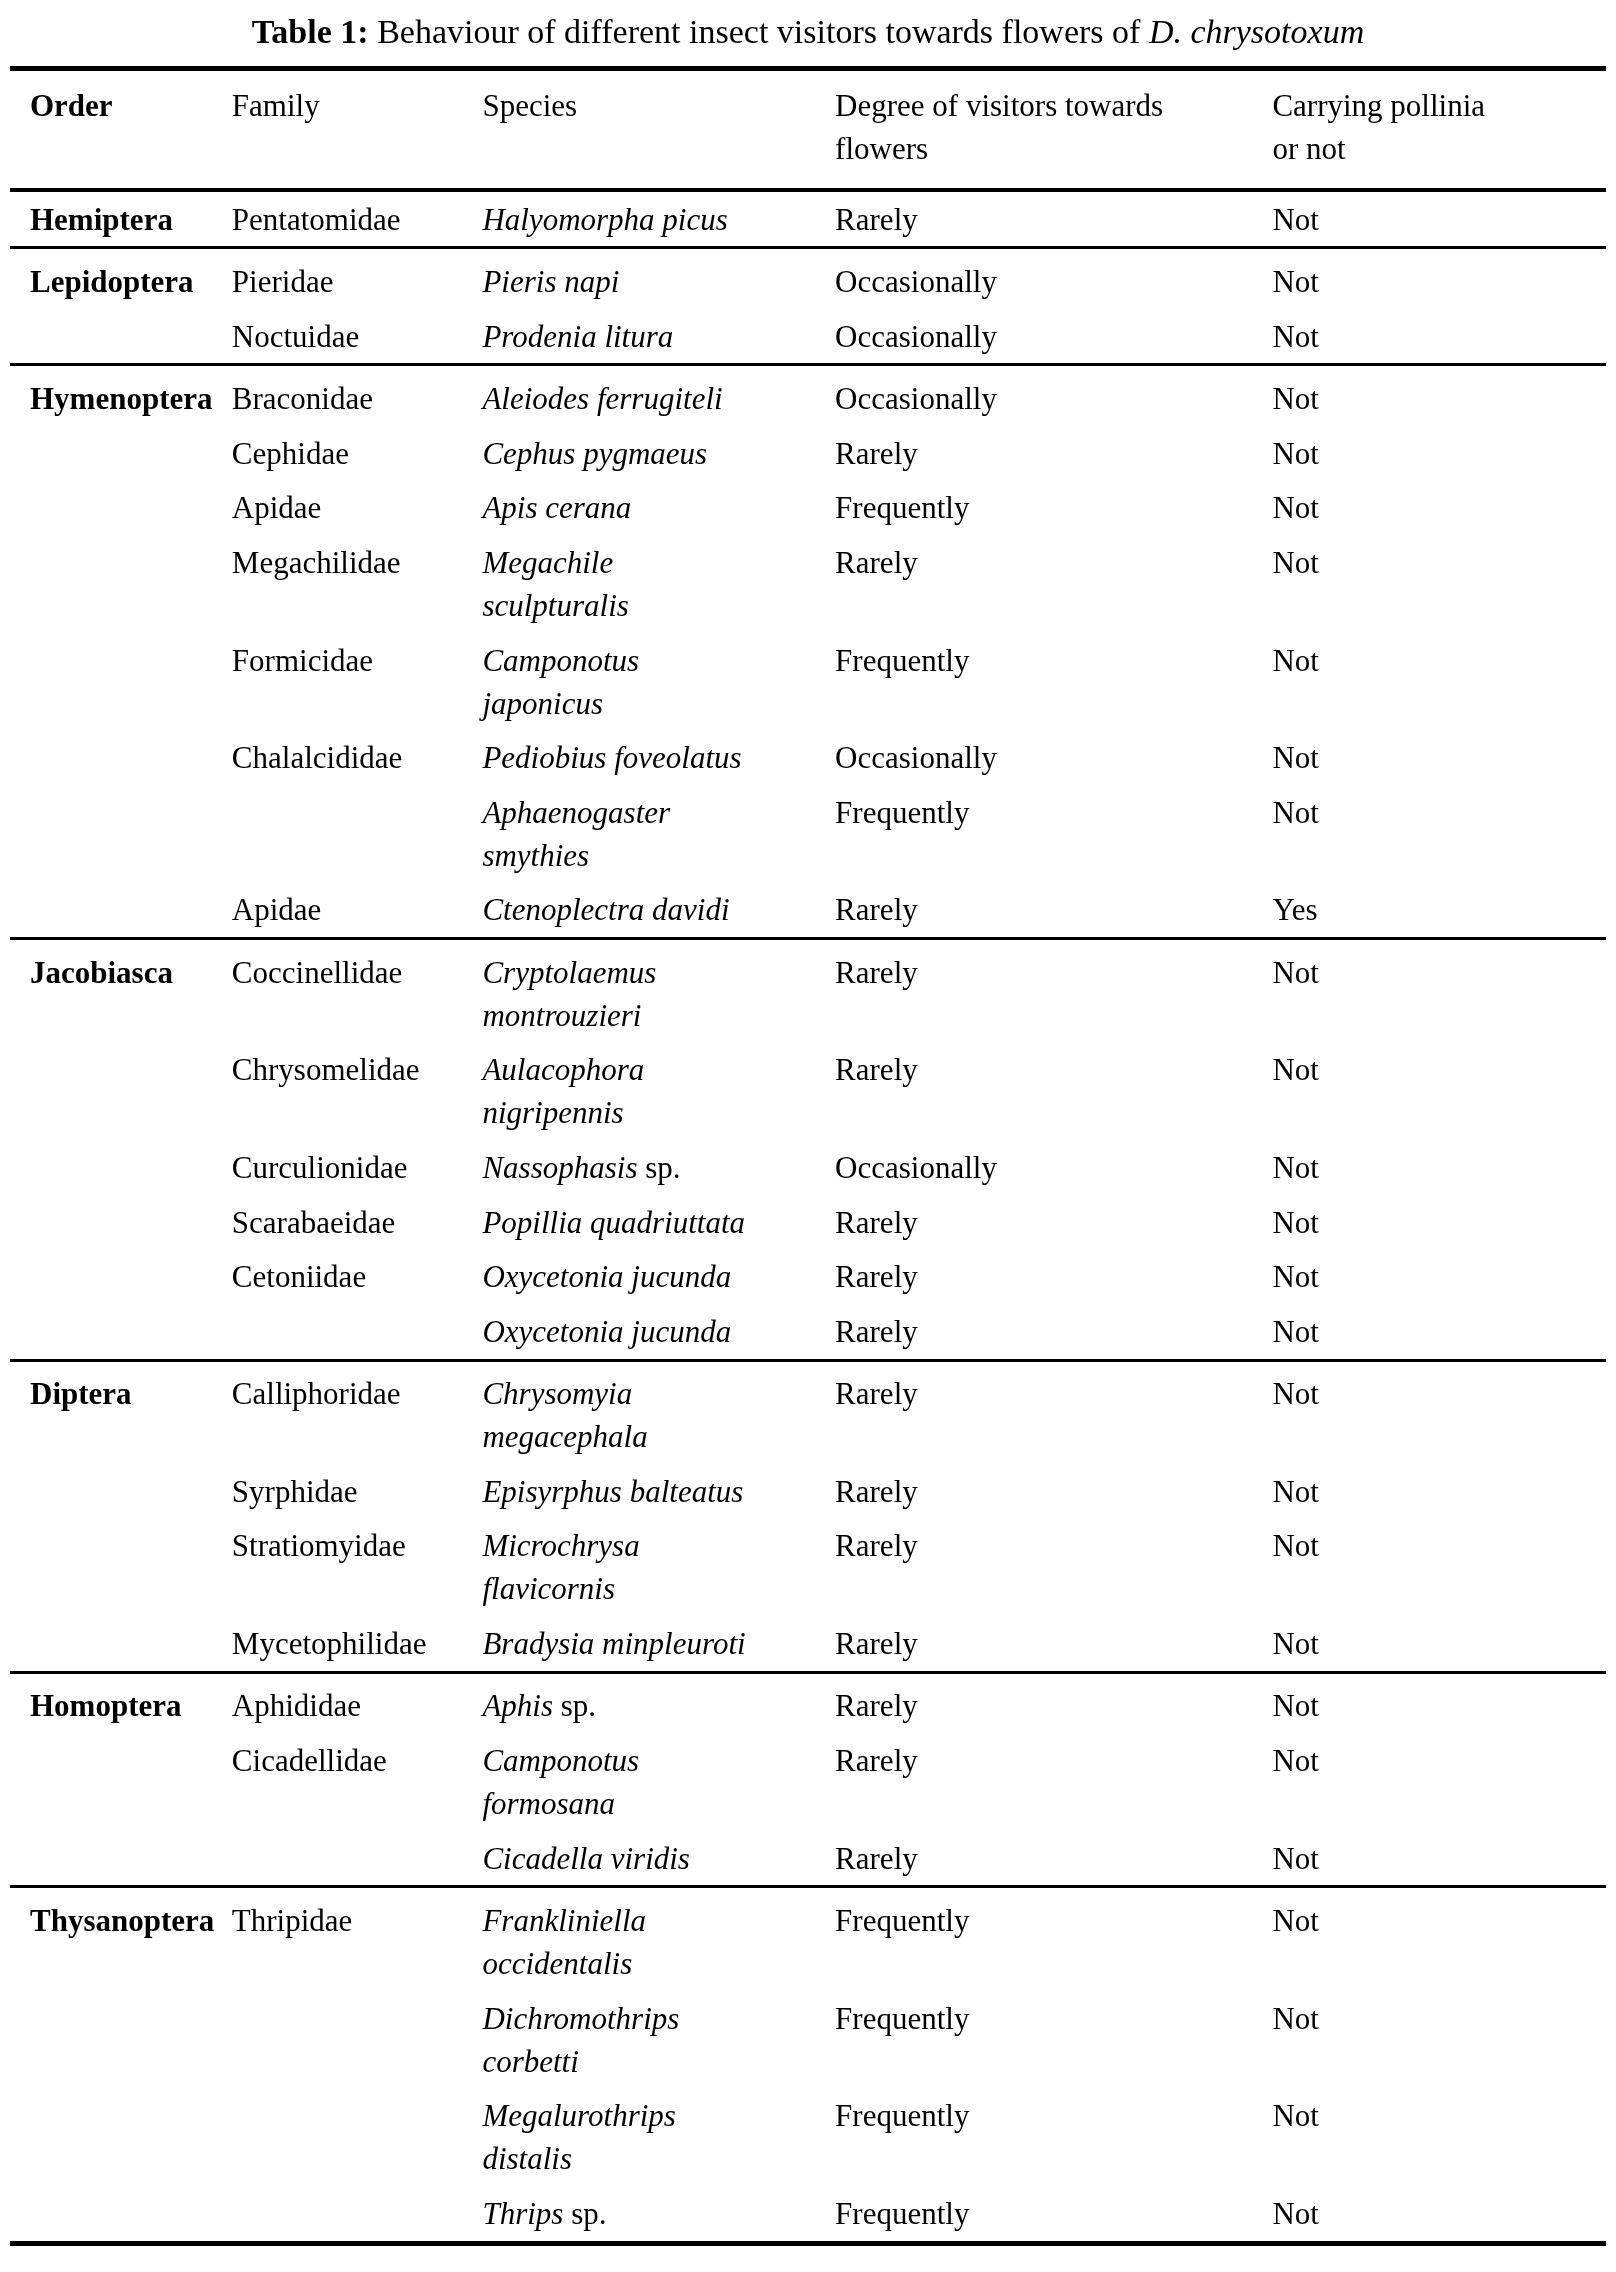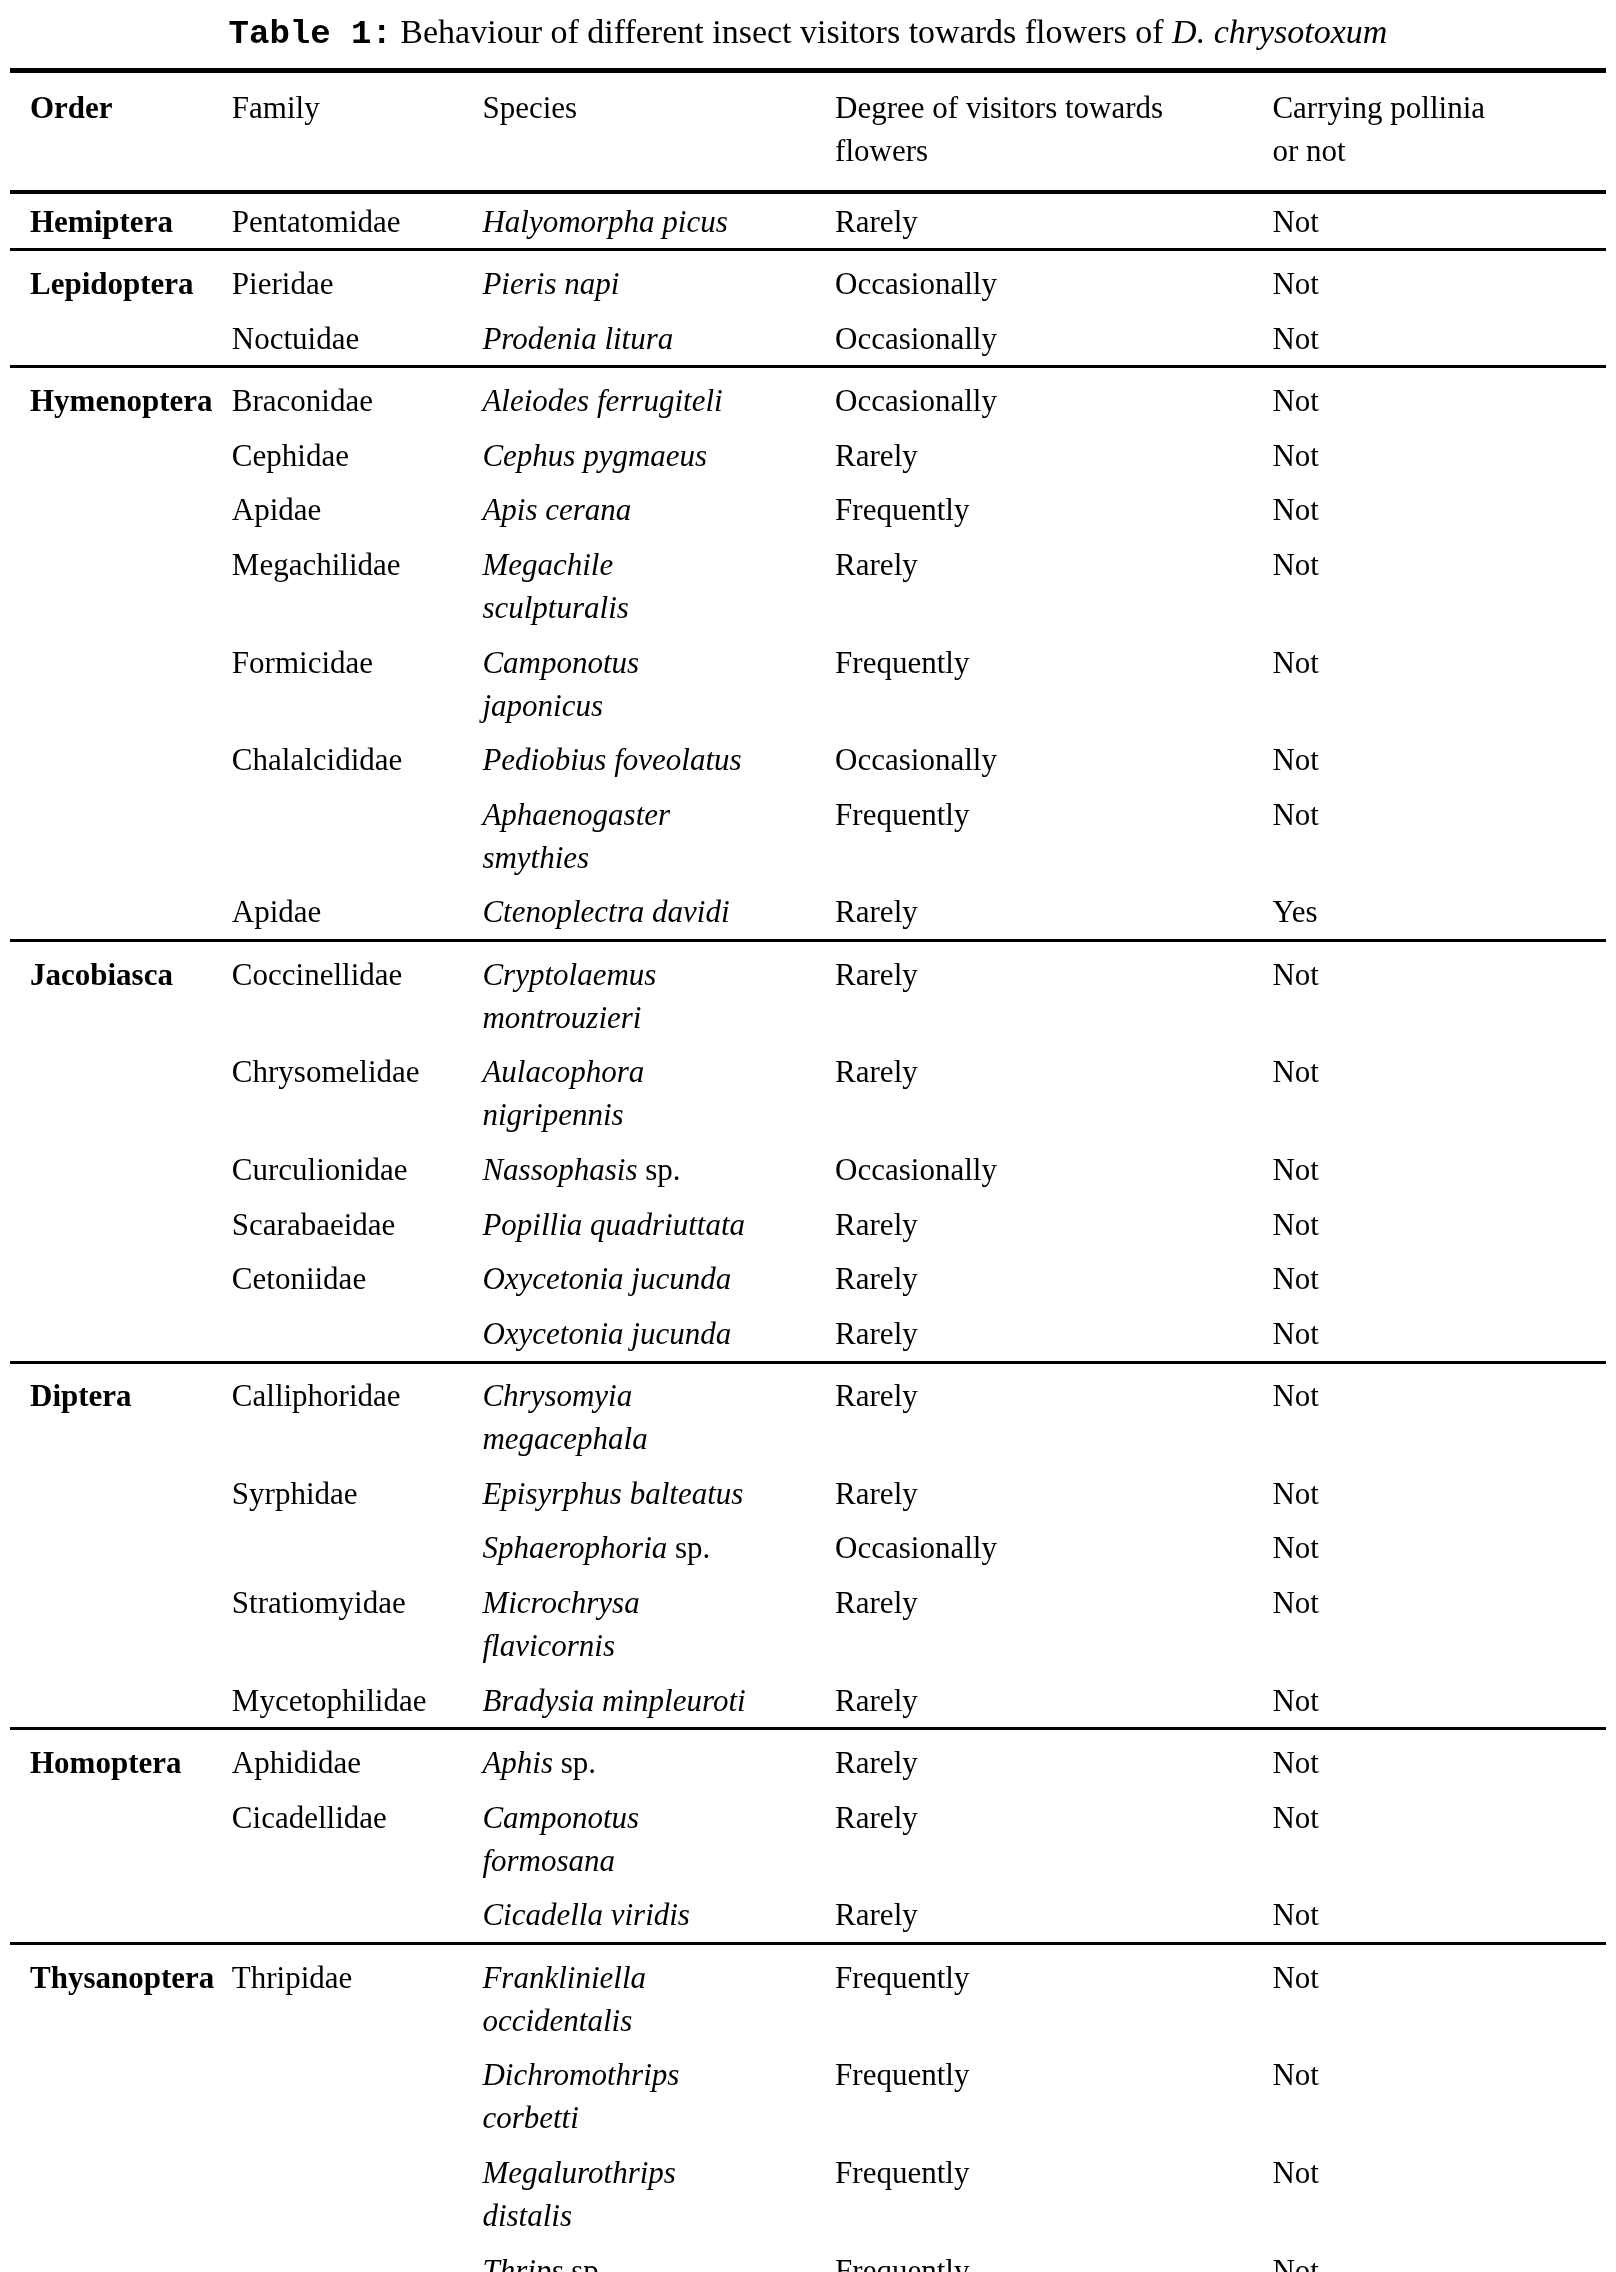--- a/index.html
+++ b/index.html
@@ -18,21 +18,21 @@
     padding: 8.3px 10px 0 10px;
     box-sizing: border-box;
   }
   .title {
     text-align: center;
     font-size: 34px;
     line-height: 1.2;
     margin: 3.3px 0 13.2px 0;
     white-space: nowrap;
   }
-  .title .bold { font-weight: bold; font-family: Liberation Mono, monospace; }
+  .title .bold { font-weight: bold; }
   .title .italic { font-style: italic; }
 
   table.insect-table {
     width: 100%;
     border-collapse: collapse;
     table-layout: fixed;
     border-top: 5px solid #000;
     border-bottom: 5.8px solid #000;
   }
   col.c-order    { width: 13.9%; }
@@ -223,27 +223,20 @@
         </tr>
         <tr>
           <td></td>
           <td>Syrphidae</td>
           <td><span class="sp-italic">Episyrphus balteatus</span></td>
           <td>Rarely</td>
           <td>Not</td>
         </tr>
         <tr>
           <td></td>
-          <td></td>
-          <td><span class="sp-italic">Sphaerophoria</span><span> sp.</span></td>
-          <td>Occasionally</td>
-          <td>Not</td>
-        </tr>
-        <tr>
-          <td></td>
           <td>Stratiomyidae</td>
           <td><span class="sp-italic">Microchrysa
 flavicornis</span></td>
           <td>Rarely</td>
           <td>Not</td>
         </tr>
         <tr>
           <td></td>
           <td>Mycetophilidae</td>
           <td><span class="sp-italic">Bradysia minpleuroti</span></td>

